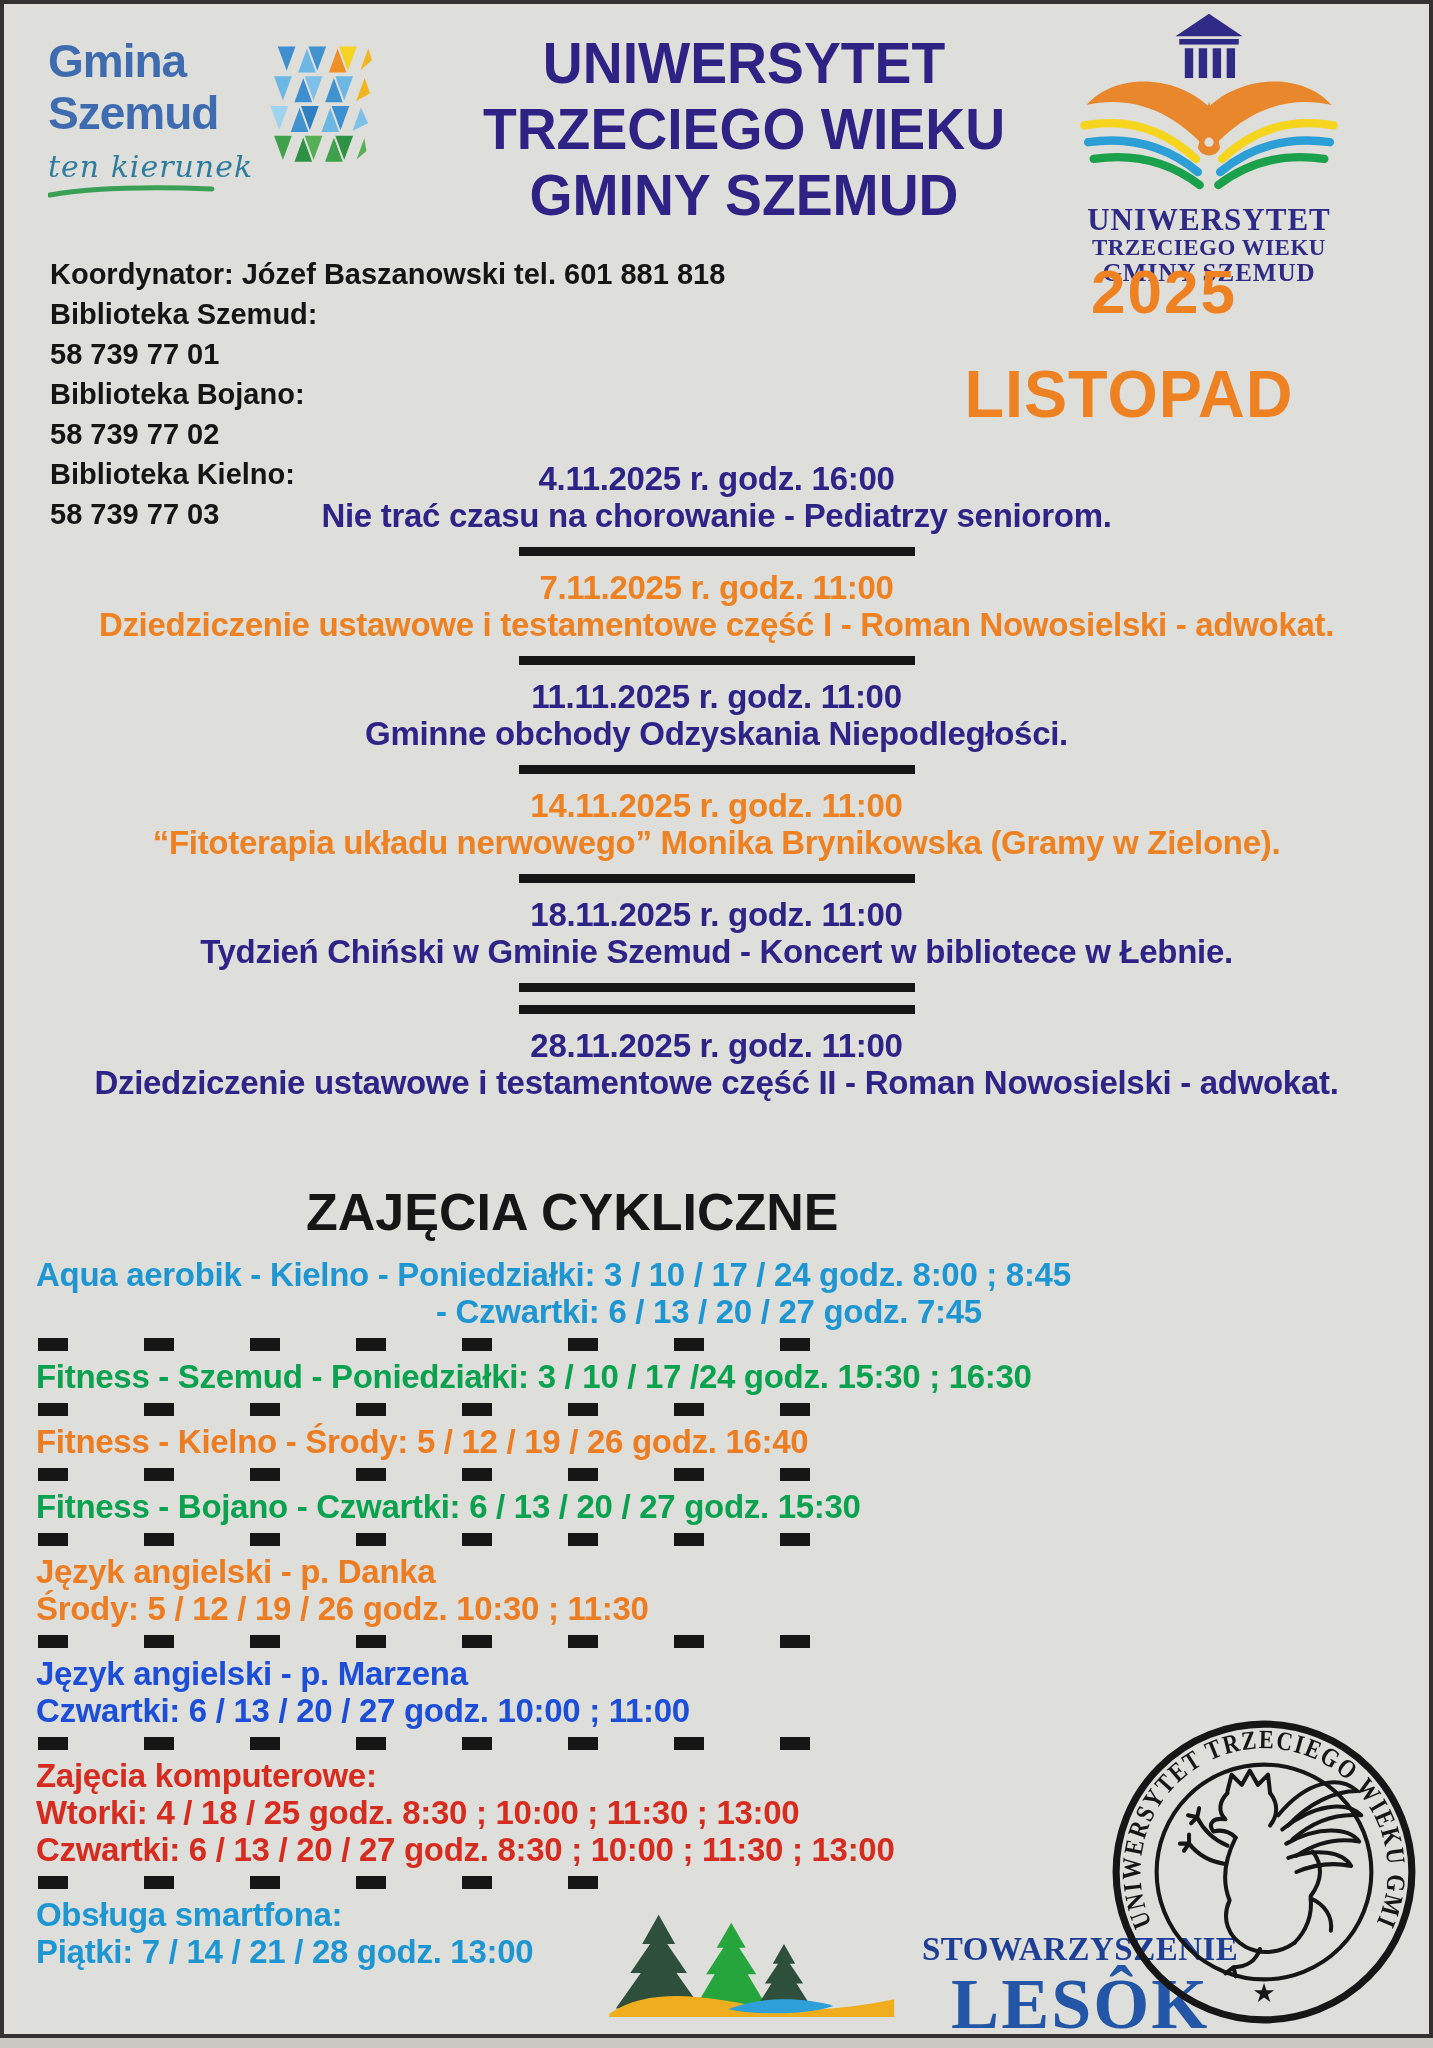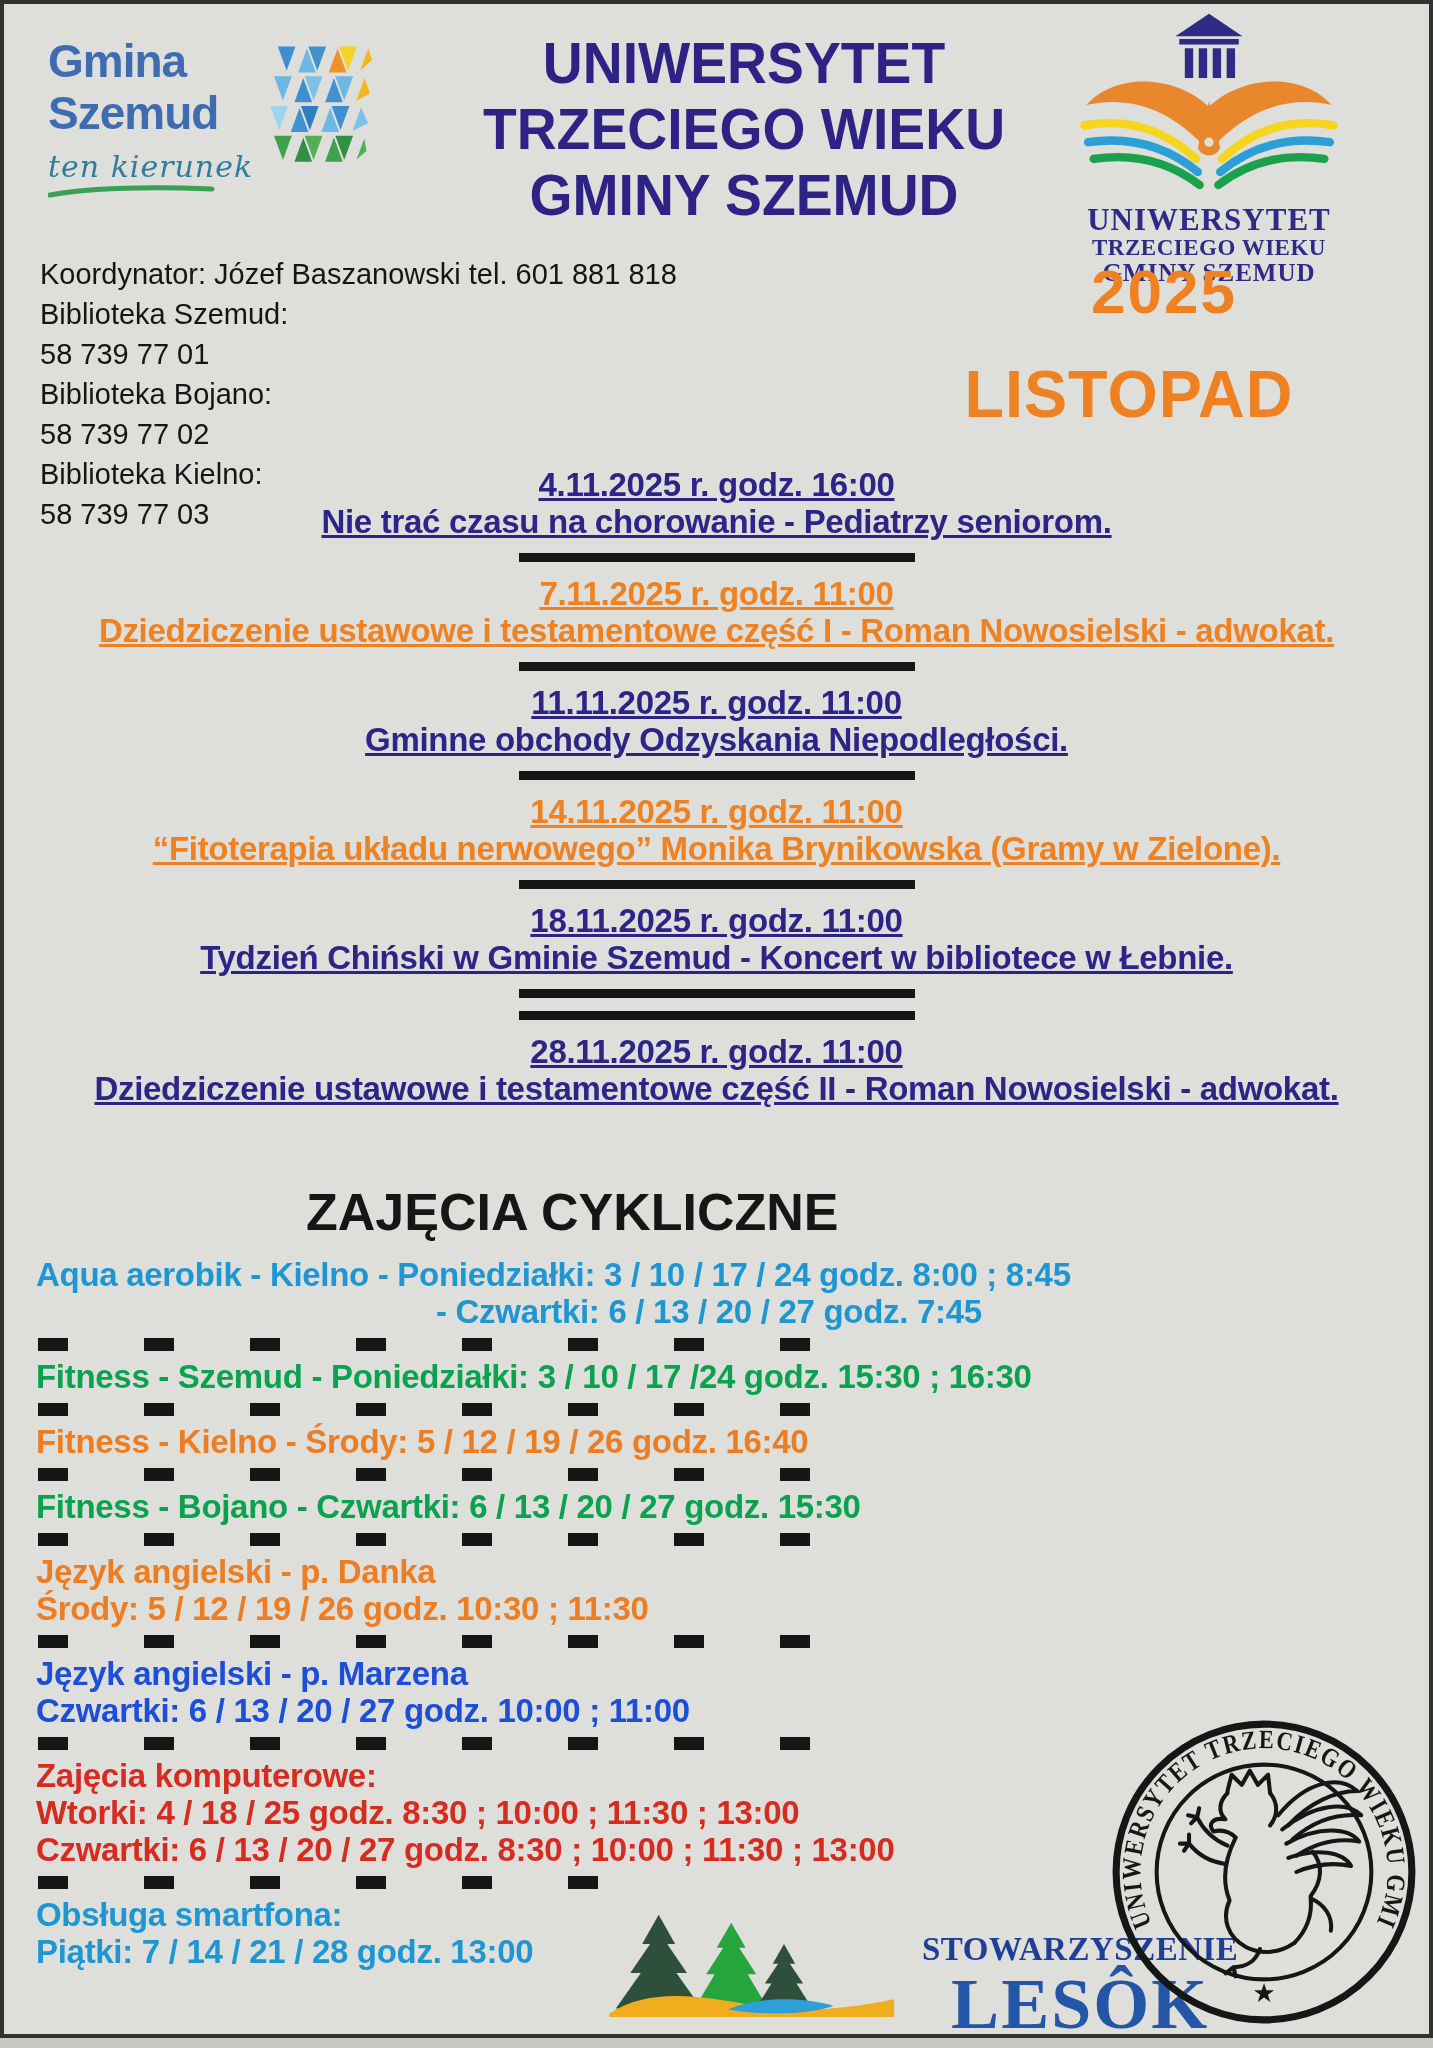--- a/index.html
+++ b/index.html
@@ -15,30 +15,30 @@
 
   .main-title{position:absolute;left:430px;top:26px;width:620px;text-align:center;
     color:#2e2385;font-weight:700;font-size:57px;line-height:1.16;letter-spacing:0;transform:scaleX(.97);}
 
   .utw{position:absolute;left:1052px;top:8px;width:306px;text-align:center;}
   .utw-text{font-family:"Liberation Serif",serif;font-weight:700;color:#2e2a86;line-height:1.04;margin-top:2px;}
   .utw-l1{font-size:31px;letter-spacing:1px;}
   .utw-l2{font-size:23px;letter-spacing:.5px;}
   .utw-l3{font-size:25px;letter-spacing:1px;}
 
-  .contact{position:absolute;left:36px;top:250px;color:#151515;font-weight:400;font-size:29px;line-height:40px;}
+  .contact{position:absolute;left:46px;top:250px;color:#151515;font-weight:700;font-size:29px;line-height:40px;}
   .c-row{display:flex;flex-direction:column;}
   .c-label{width:332px;}
 
   .year{position:absolute;left:1010px;top:252px;width:300px;text-align:center;color:#ee8122;font-size:62px;font-weight:700;letter-spacing:2px;}
   .month{position:absolute;left:888px;top:352px;width:474px;text-align:center;color:#ee8122;font-size:66px;font-weight:700;letter-spacing:1px;transform:scaleX(.98);}
 
   
   .events{position:absolute;left:18px;right:18px;top:452px;text-align:center;font-weight:700;font-size:33px;line-height:37px;letter-spacing:-0.3px;}
-  .event{margin:10px;text-decoration:underline;}
+  .event{margin:4px;}
   .ev-navy{color:#2e2487;}
   .ev-orange{color:#ee8122;}
   .event-divider{width:396px;height:9px;background:#161616;margin:13px auto 13px auto;}
 
   
   .cyclic{position:absolute;left:32px;right:16px;top:1178px;}
   .cyclic-heading{font-size:52px;font-weight:700;color:#161616;margin:0 0 14px 270px;letter-spacing:0;}
   .act{font-weight:700;font-size:33px;line-height:37px;letter-spacing:-0.3px;}
   .act-line{white-space:nowrap;}
   .ind{margin-left:400px;}

